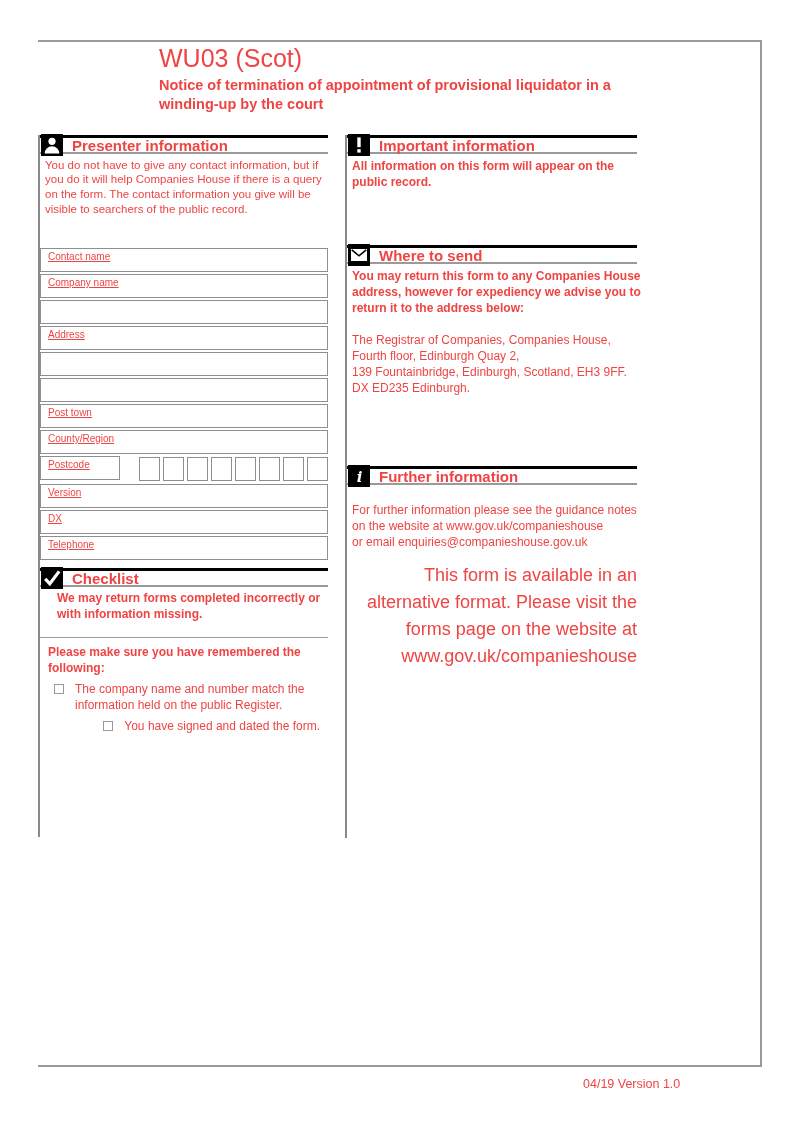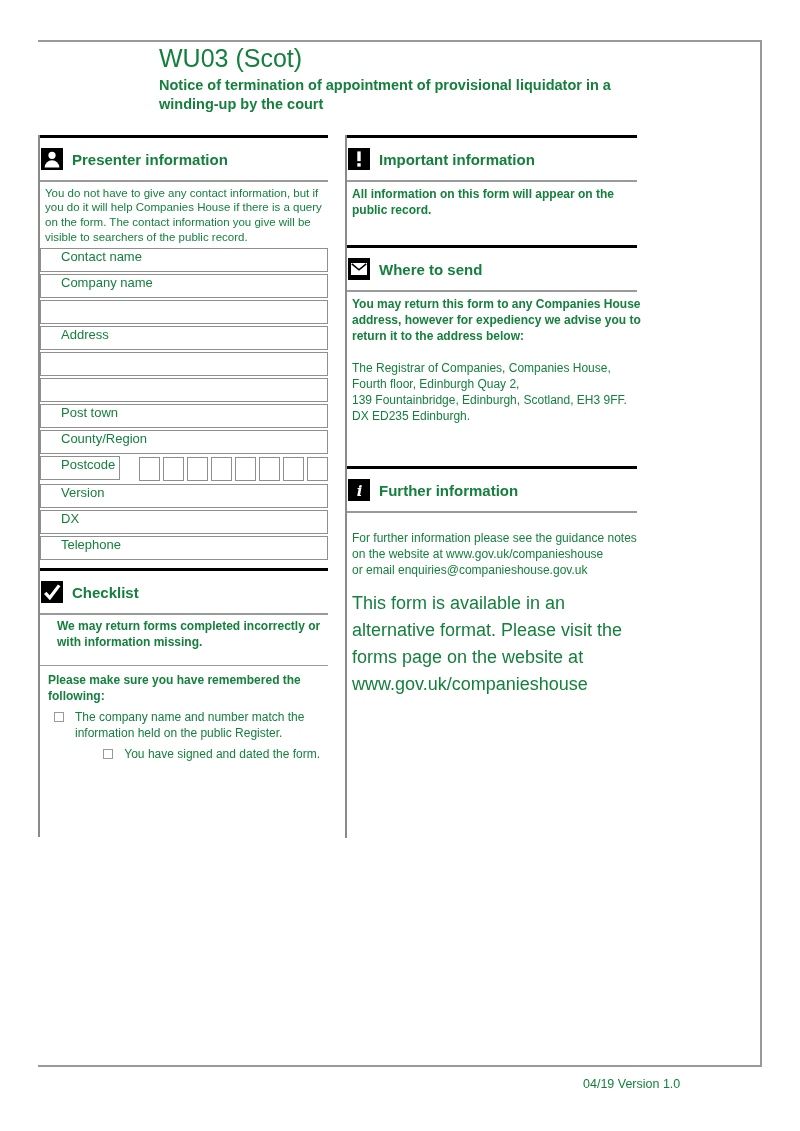--- a/index.html
+++ b/index.html
@@ -1,70 +1,70 @@
 <!DOCTYPE html>
 <html><head>
 <meta charset="utf-8">
 <style>
   * { margin:0; padding:0; box-sizing:border-box; }
   html,body { background:#fff; }
   .page {
     position:relative; width:800px; height:1131px; background:#fff;
-    font-family:"Liberation Sans", sans-serif; color:#15803d; overflow:hidden;
+    font-family:"Liberation Sans", sans-serif; color:#ef4444; overflow:hidden;
   }
   .abs { position:absolute; }
 
   
   .top-rule    { left:38px; top:40px;  width:724px; height:2px; background:#9a9a9a; }
   .right-rule  { left:760px; top:40px; width:2px;  height:1027px; background:#9a9a9a; }
   .bottom-rule { left:38px; top:1065px; width:724px; height:2px; background:#9a9a9a; }
 
   
   .form-code { left:159px; top:44px; font-size:25px; font-weight:400; letter-spacing:0; }
   .form-subtitle { left:159px; top:76px; width:470px; font-size:14.5px; font-weight:600; line-height:19px; }
 
   
   .col { border-left:2px solid #8a8a8a; }
   .col-left  { left:38px;  top:135px; width:290px; height:702px; }
   .col-right { left:345px; top:135px; width:292px; height:703px; }
 
   .sec { position:absolute; left:0; width:100%; }
   .rule-black { height:3px; background:#000; }
   .rule-gray  { height:1.5px; background:#9a9a9a; }
-  .hdr { display:flex; align-items:center; gap:9px; padding:3px 0 3px 1px; height:42px; }
+  .hdr { display:flex; align-items:center; gap:9px; padding:3px 0 3px 1px; height:14px; }
   .hdr-icon { width:22px; height:22px; background:#000; flex:0 0 auto;
               display:flex; align-items:center; justify-content:center; }
   .hdr-title { font-size:15px; font-weight:bold; }
 
   .body { font-size:12px; line-height:16px; }
   .b { font-weight:bold; }
   .lines div { white-space:nowrap; }
   .pad { margin:4px 0 0 5px; }
 
   
   .fields { }
   .field { position:relative; height:24px; border:1px solid #8f8f8f; margin-bottom:2px; background:#fff; }
-  .field .lbl { position:absolute; top:2px; left:20px; font-size:13px; line-height:11px; }
+  .field .lbl { position:absolute; top:2px; left:7px; font-size:10px; line-height:11px;text-decoration:underline; }
   .pc-row { display:flex; gap:19px; height:26px; margin-bottom:2px;align-items:center; }
   .pc-label { width:80px; flex:0 0 auto; height:24px; }
   .pc-cells { display:flex; flex:1 1 auto; gap:3px; }
   .pc-cell { flex:1 1 auto; height:24px; border:1px solid #8f8f8f; background:#fff; }
 
   
   .warning { margin:3px 0 0 1px; padding-left:16px; width:284px; font-weight:bold; }
   .after-warning-rule { margin-top:15px; }
   .reminder { margin-top:6px; padding:0 8px; }
   .reminder-hdr { font-weight:bold; width:276px; }
   .chk-item { display:flex; gap:11px; margin-top:6px;justify-content:flex-end; }
   .chk-box { width:10px; height:10px; border:1.2px solid #9a9a9a; flex:0 0 auto; margin-top:2px; background:#fff; }
   .chk-text { max-width:245px; font-size:12px; line-height:15.5px; }
 
   
   .addr { margin-top:16px; }
-  .alt-format { margin:12px 0 0 5px; font-size:18px; line-height:27px; }
+  .alt-format { margin:12px 0 0 5px; font-size:18px; line-height:27px;text-align:right; }
   .alt-format div { white-space:nowrap; }
 
   .version { left:583px; top:1077px; font-size:12.5px; }
 </style>
 </head>
 <body>
 
 <div class="page">
 
   <div class="abs top-rule"></div>

